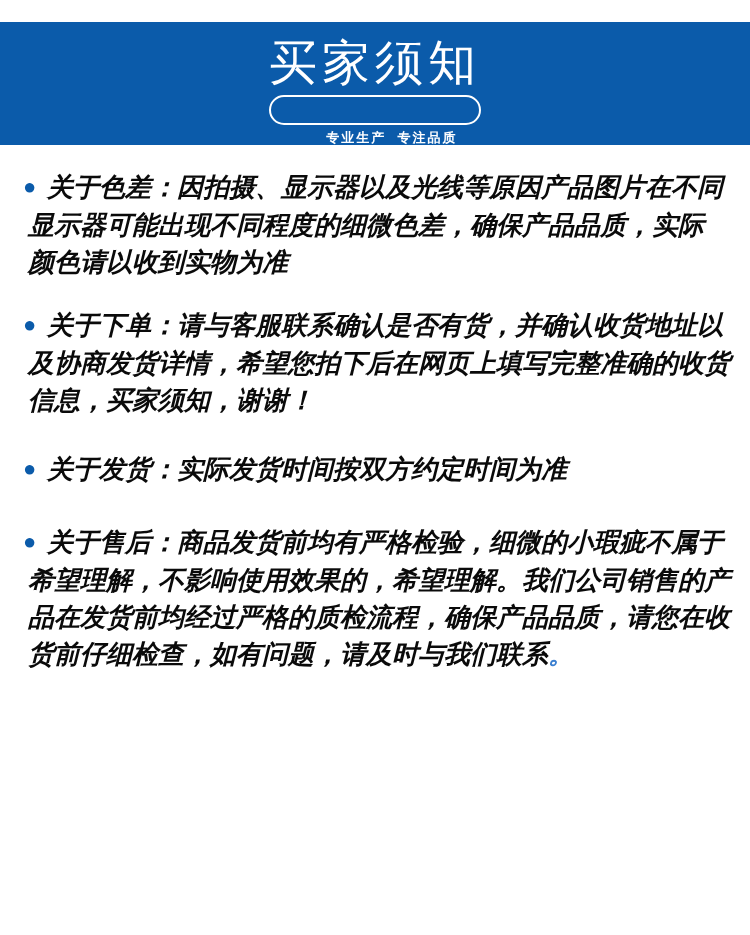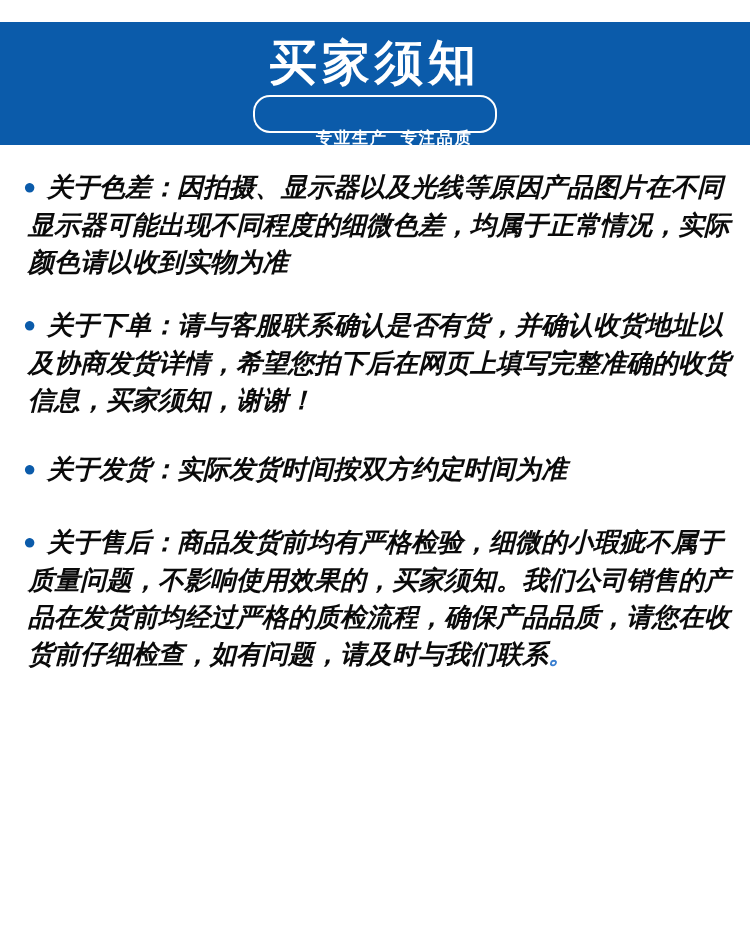--- a/index.html
+++ b/index.html
@@ -13,34 +13,34 @@
   .banner {
     margin-top: 22px;
     height: 123px;
     background: #0b5baa;
     color: #ffffff;
     text-align: center;
   }
   .banner-title {
     padding-top: 14px;
     font-size: 48px;
-    font-weight: bold;
+    font-weight: normal;
     letter-spacing: 5px;
     line-height: 54px;
   }
   .subtitle-pill {
     display: inline-block;
     margin-top: 5px;
     padding: 0 22px;
-    height: 38px;
+    height: 30px;
     line-height: 27px;
     box-sizing: border-box;
     border: 2px solid #ffffff;
     border-radius: 17px;
-    font-size: 16px;
+    font-size: 13px;
     font-weight: bold;
     letter-spacing: 2px;
     white-space: pre;
   }
   .notices {
     padding-top: 24px;
     font-size: 26px;
     font-weight: bold;
     color: #0a0a0a;
     font-style: italic;
@@ -72,31 +72,31 @@
 <div class="page">
   <div class="banner">
     <div class="banner-title">买家须知</div>
     <div class="subtitle-pill">
       <span>专业生产  专注品质</span>
     </div>
   </div>
   <div class="notices">
       <div class="para">
         <div class="line"><span class="bullet">●</span>关于色差：因拍摄、显示器以及光线等原因产品图片在不同</div>
-        <div class="line">显示器可能出现不同程度的细微色差，均属于正常情况，实际</div>
+        <div class="line">显示器可能出现不同程度的细微色差，确保产品品质，实际</div>
         <div class="line">颜色请以收到实物为准</div>
       </div>
       <div class="para">
         <div class="line"><span class="bullet">●</span>关于下单：请与客服联系确认是否有货，并确认收货地址以</div>
         <div class="line">及协商发货详情，希望您拍下后在网页上填写完整准确的收货</div>
         <div class="line">信息，买家须知，谢谢！</div>
       </div>
       <div class="para">
         <div class="line"><span class="bullet">●</span>关于发货：实际发货时间按双方约定时间为准</div>
       </div>
       <div class="para">
         <div class="line"><span class="bullet">●</span>关于售后：商品发货前均有严格检验，细微的小瑕疵不属于</div>
-        <div class="line">质量问题，不影响使用效果的，买家须知。我们公司销售的产</div>
+        <div class="line">希望理解，不影响使用效果的，希望理解。我们公司销售的产</div>
         <div class="line">品在发货前均经过严格的质检流程，确保产品品质，请您在收</div>
         <div class="line">货前仔细检查，如有问题，请及时与我们联系<span class="tail">。</span></div>
       </div>
     </div>
 </div>
 
 </body></html>

